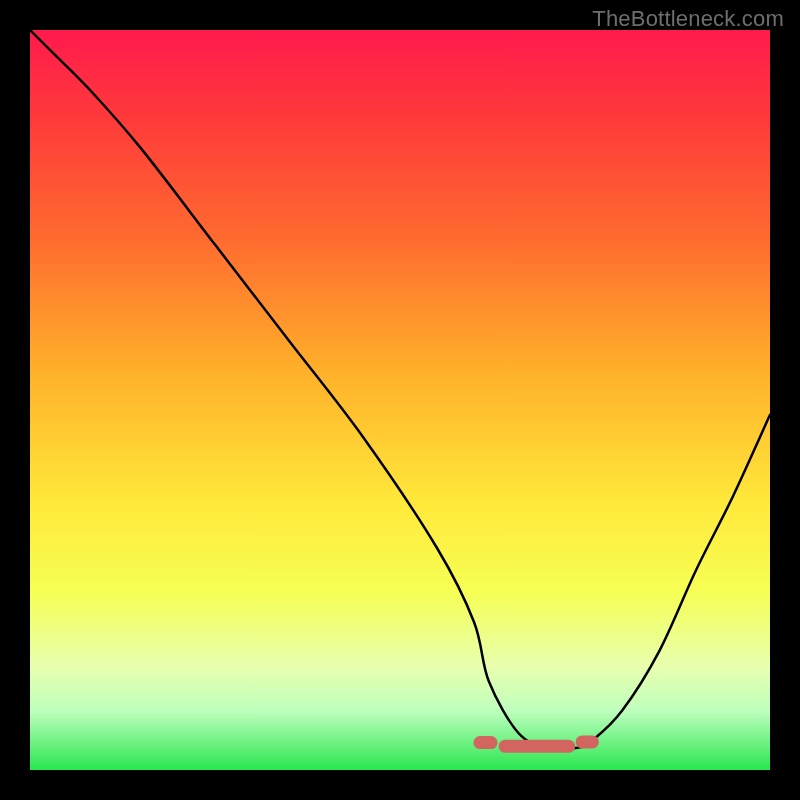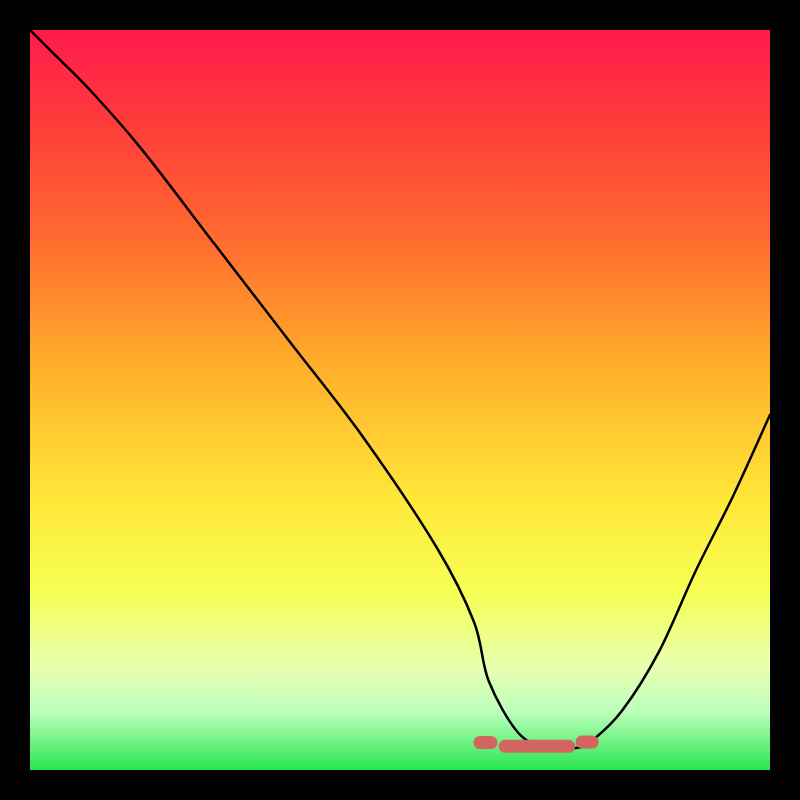--- a/index.html
+++ b/index.html
@@ -66,20 +66,21 @@
     fill: none;
     stroke: #d2655f;
     stroke-width: 13;
     stroke-linecap: round;
   }
 </style>
 </head>
 <body>
 
 <div class="frame">
+  <div class="watermark">TheBottleneck.com</div>
 
   <div class="plot">
     <svg class="curve" viewBox="0 0 740 740" preserveAspectRatio="none">
       <path id="main-curve" class="curve-path" d="M 0.00 0.00 C 3.70 3.70, 12.33 12.33, 22.20 22.20 C 32.07 32.07, 44.40 43.17, 59.20 59.20 C 74.00 75.23, 90.03 92.50, 111.00 118.40 C 131.97 144.30, 160.33 182.53, 185.00 214.60 C 209.67 246.67, 234.33 278.73, 259.00 310.80 C 283.67 342.87, 308.33 372.47, 333.00 407.00 C 357.67 441.53, 388.50 487.17, 407.00 518.00 C 425.50 548.83, 435.37 569.80, 444.00 592.00 C 452.63 614.20, 451.40 632.70, 458.80 651.20 C 466.20 669.70, 478.53 691.90, 488.40 703.00 C 498.27 714.10, 508.13 715.33, 518.00 717.80 C 527.87 720.27, 540.20 719.03, 547.60 717.80 C 555.00 716.57, 555.00 716.57, 562.40 710.40 C 569.80 704.23, 580.90 695.60, 592.00 680.80 C 603.10 666.00, 616.67 645.03, 629.00 621.60 C 641.33 598.17, 653.67 566.10, 666.00 540.20 C 678.33 514.30, 690.67 492.10, 703.00 466.20 C 715.33 440.30, 733.83 398.37, 740.00 384.80"></path>
       <g id="markers">
           <line x1="449.92" y1="712.62" x2="461.02" y2="712.62" class="marker-seg"></line>
           <line x1="475.08" y1="716.32" x2="538.72" y2="716.32" class="marker-seg"></line>
           <line x1="552.04" y1="711.88" x2="562.40" y2="711.88" class="marker-seg"></line>
         </g>
     </svg>

